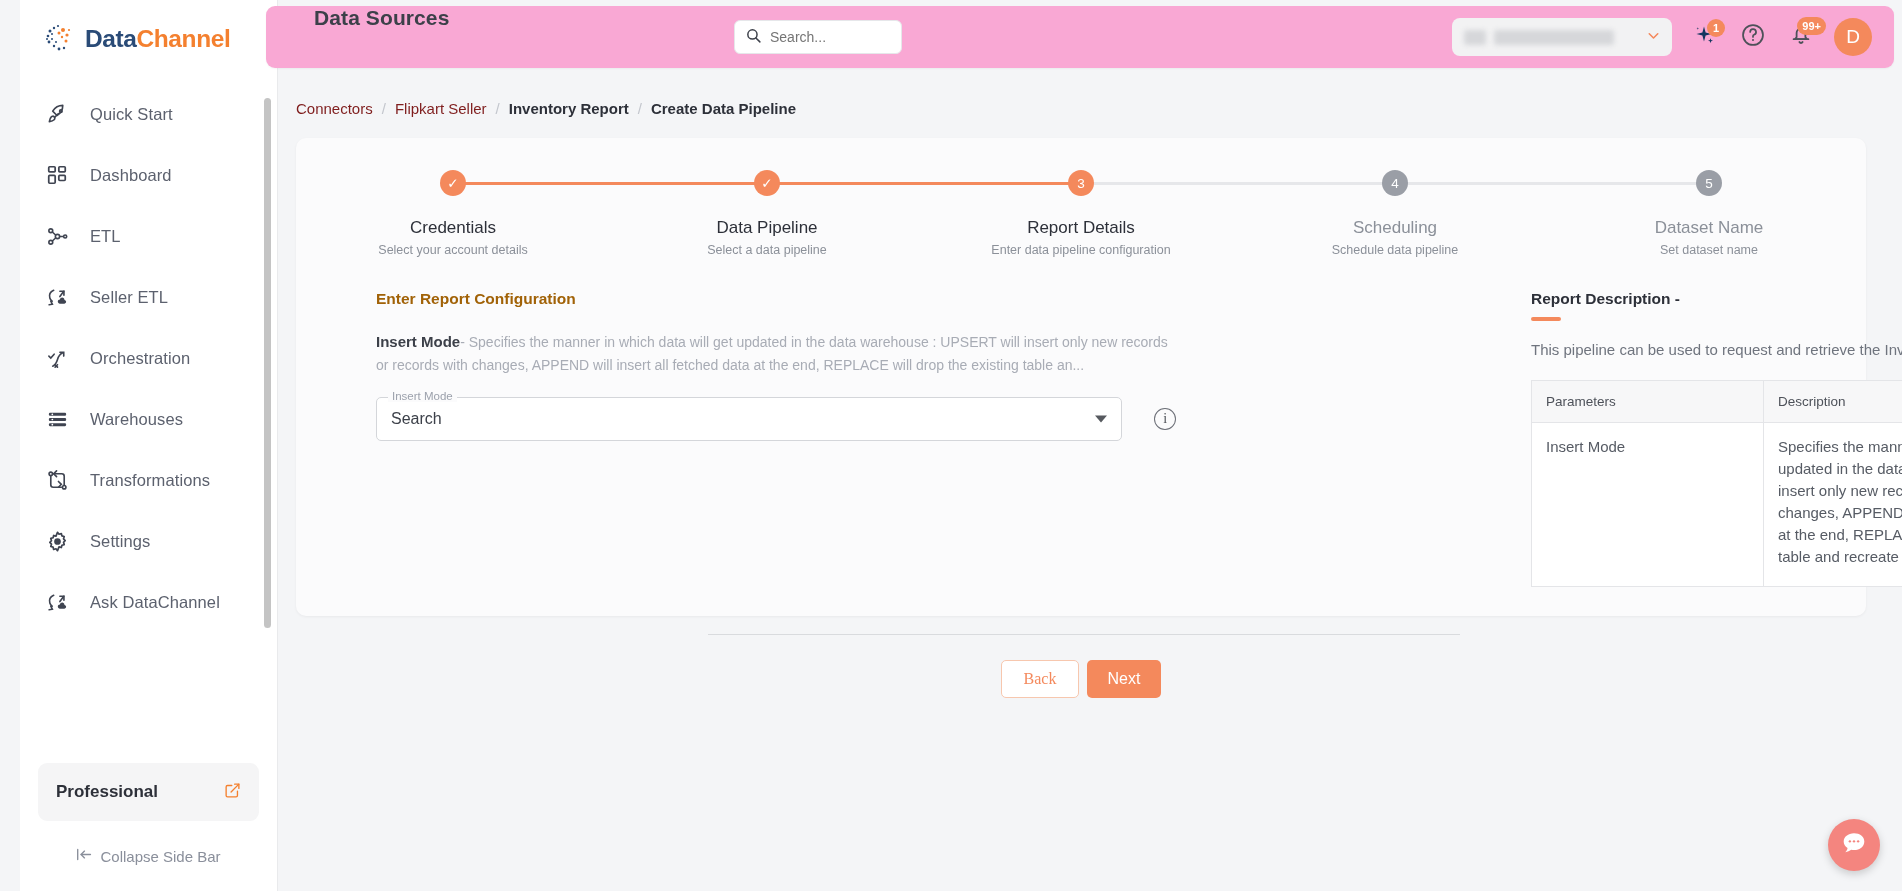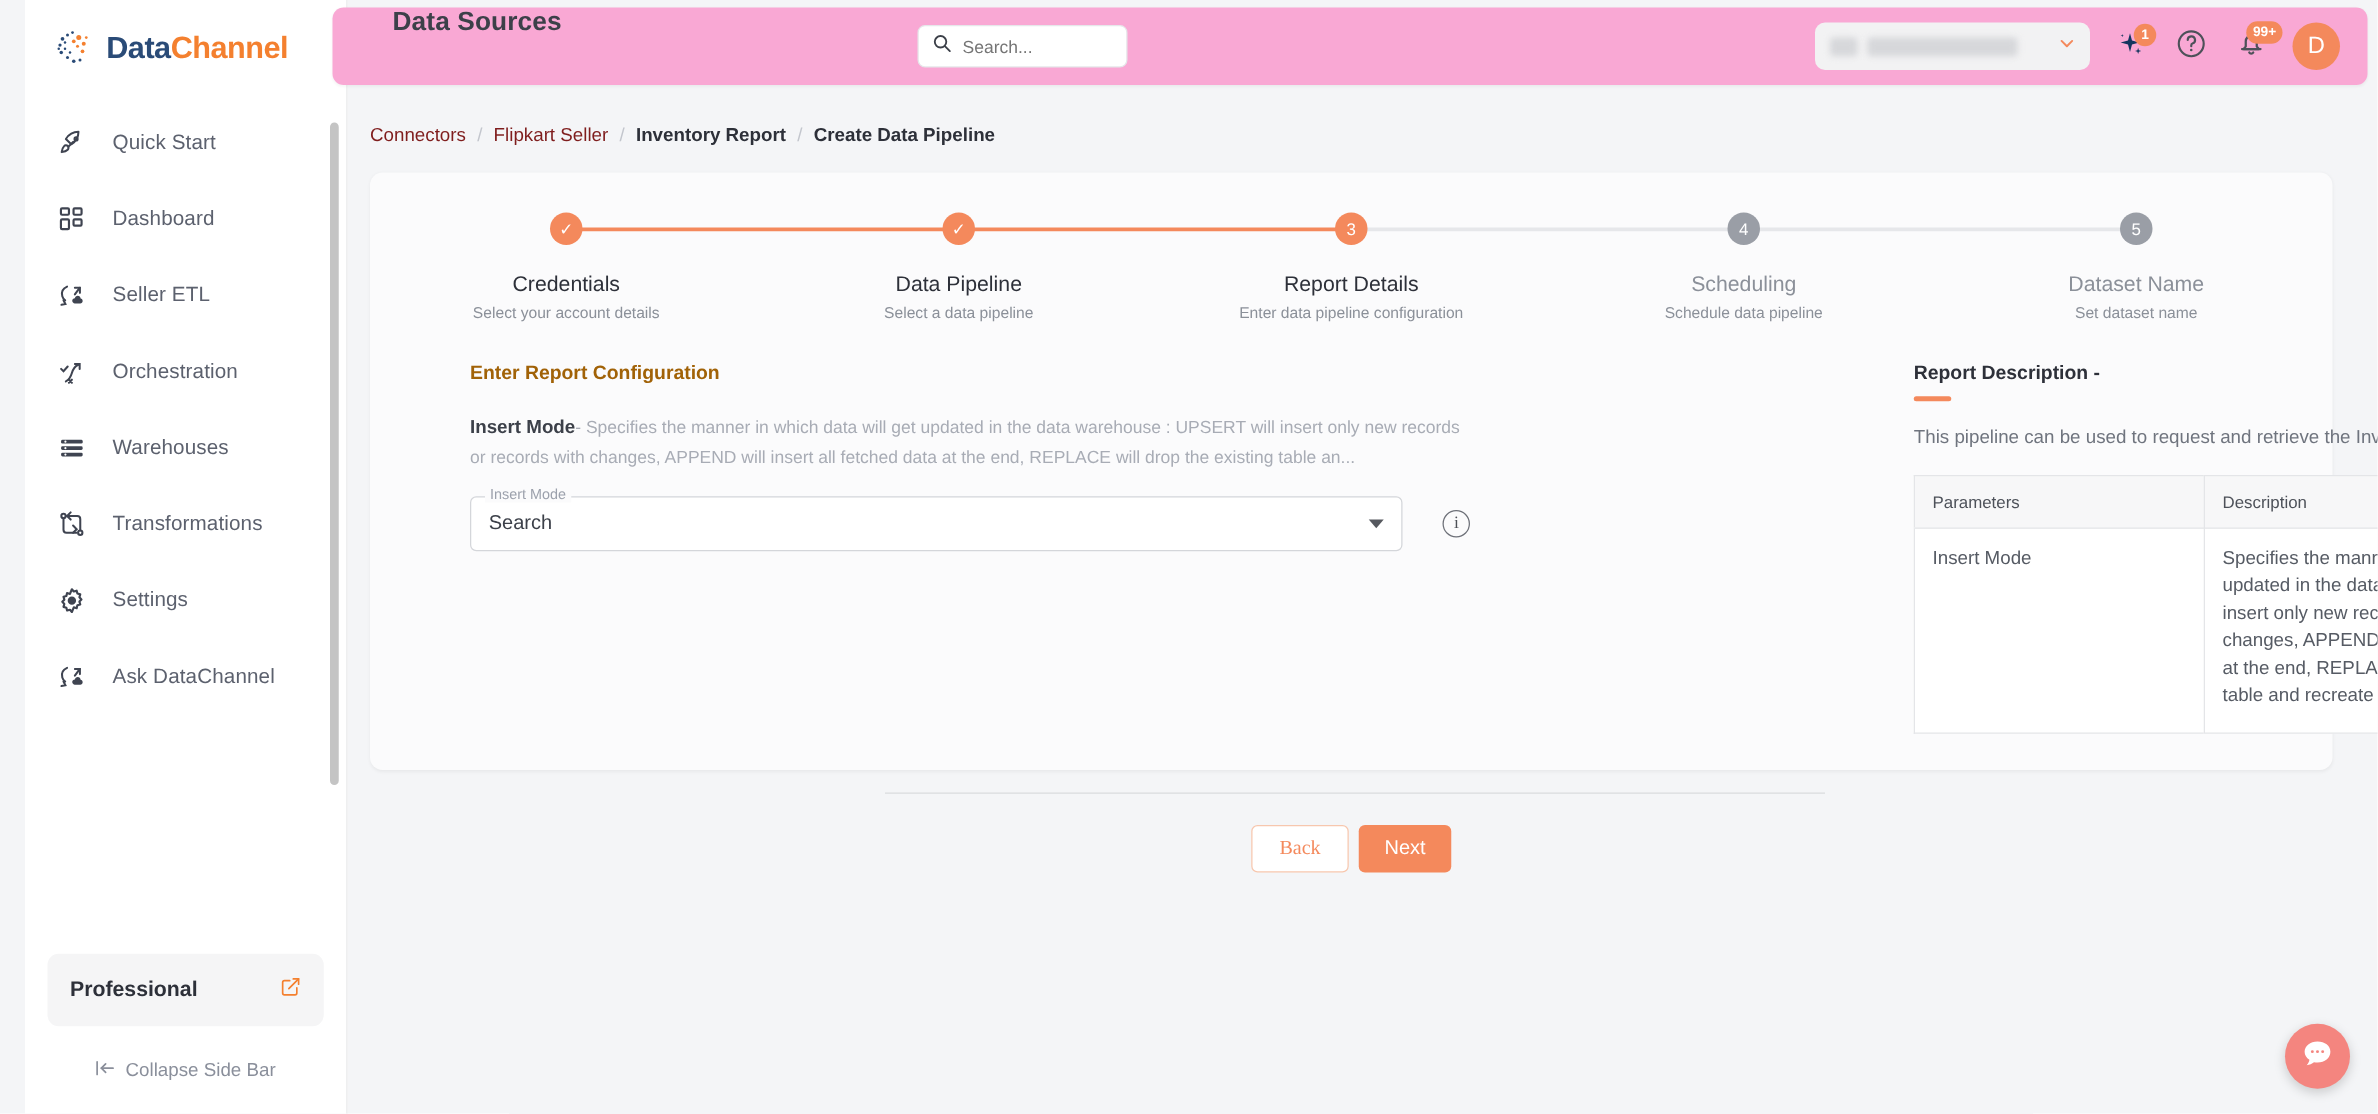--- a/index.html
+++ b/index.html
@@ -238,20 +238,32 @@
           <svg width="22" height="22" viewBox="0 0 24 24" fill="none" stroke="currentColor" stroke-width="1.9">
             <rect x="3" y="3" width="7" height="5.5" rx="1"></rect>
               <rect x="14" y="3" width="7" height="5.5" rx="1"></rect>
             <rect x="3" y="12.5" width="7" height="8.5" rx="1"></rect>
               <rect x="14" y="12.5" width="7" height="5.5" rx="1"></rect>
           </svg>
         </span>
         <span class="nav-label">Dashboard</span>
       </div>
 
+      <div class="nav-item">
+        <span class="nav-ico">
+          <svg width="23" height="23" viewBox="0 0 24 24" fill="none" stroke="currentColor" stroke-width="1.7">
+            <circle cx="5" cy="6" r="2"></circle>
+              <circle cx="5" cy="18" r="2"></circle>
+              <circle cx="12" cy="12" r="2.2"></circle>
+              <circle cx="20" cy="12" r="1.6"></circle>
+            <path d="M6.6 7.3 10.3 10.7M6.6 16.7 10.3 13.3M14.2 12H18.4"></path>
+          </svg>
+        </span>
+        <span class="nav-label">ETL</span>
+      </div>
 
       <div class="nav-item">
         <span class="nav-ico">
           <svg width="23" height="23" viewBox="0 0 24 24" fill="none" stroke="currentColor" stroke-width="1.7" stroke-linecap="round">
             <path d="M8 4.5C4.6 6 3 9 4 12.5c.4 1.4 1.3 2.6 2.4 3.4"></path>
               <path d="M5 15.8 6.6 19 3.3 19.6"></path>
             <path d="M14.5 11 18.5 5.5"></path>
               <path d="M14.5 5.5h4.2v4.2"></path>
             <path d="M14.5 18.5c-1.2 0-2.2-1-2.2-2.2s1-2.2 2.2-2.2c.2-1.2 1.2-2 2.4-2 1.3 0 2.4 1.1 2.4 2.4 1 .2 1.7 1 1.7 2s-.9 2-2 2z" fill="currentColor" stroke="none"></path>
           </svg>

